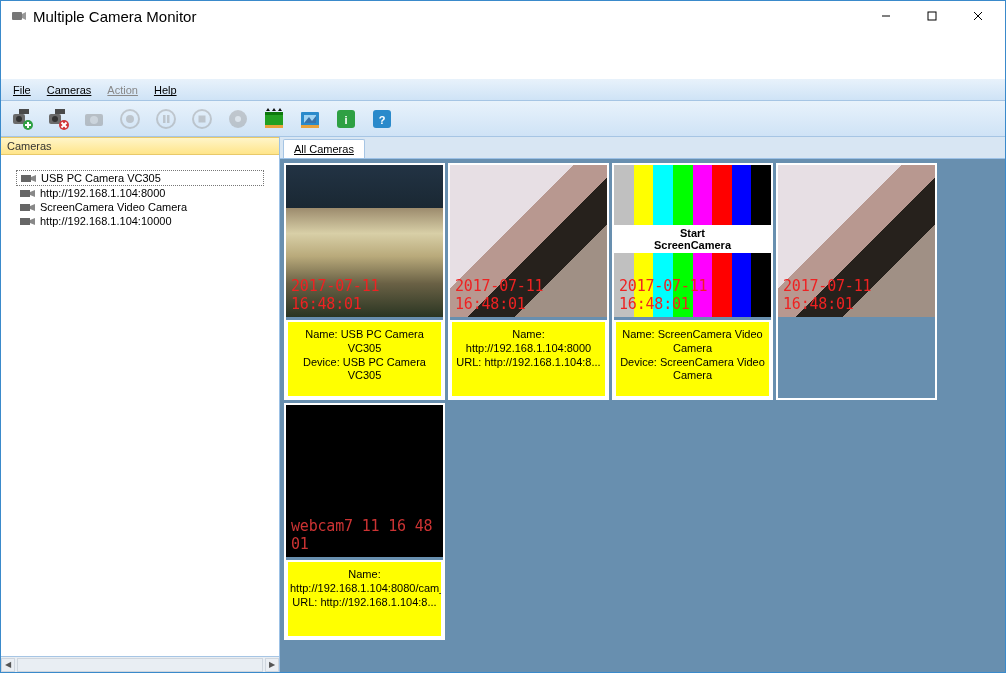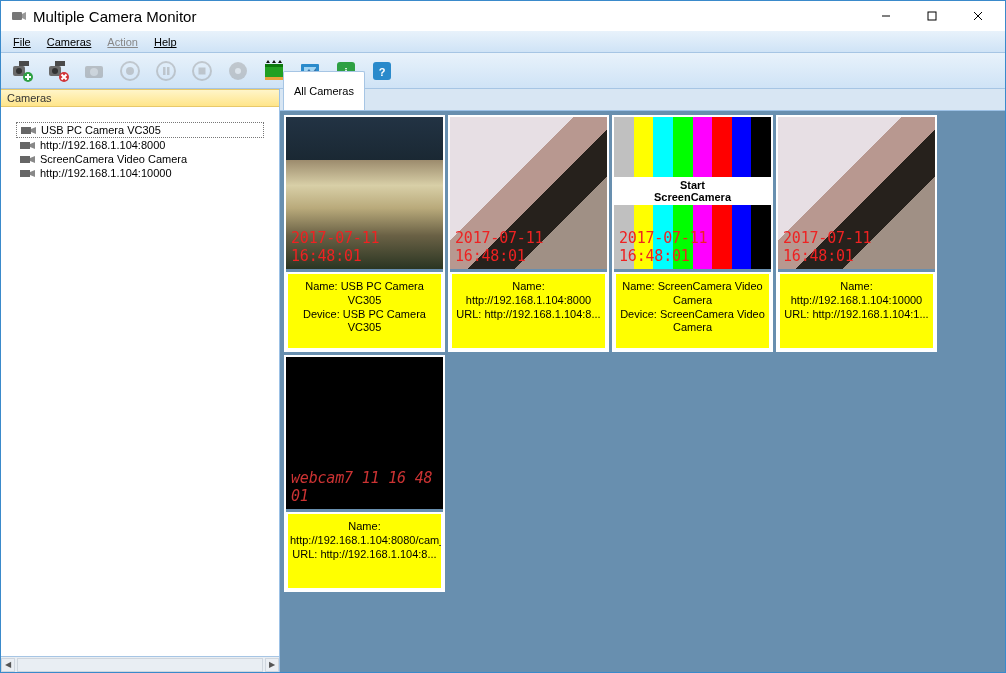--- a/index.html
+++ b/index.html
@@ -2,52 +2,52 @@
 <html><head>
 <meta charset="utf-8">
 <style>
   * { box-sizing: border-box; margin: 0; padding: 0; font-family: Tahoma, "Segoe UI", sans-serif; font-size: 11px; }
   body { background: #fff; overflow: hidden; }
   .window { width: 1006px; height: 673px; border: 1px solid #3a8acb; background: #fff; display: flex; flex-direction: column; }
   .titlebar { height: 30px; background: #fff; display: flex; align-items: center; padding: 0 4px; }
   .titlebar .appicon { width: 16px; height: 16px; margin: 0 6px; }
   .titlebar .title { flex: 1; font-size: 15px; color: #000; }
   .titlebar .winbtn { width: 46px; height: 30px; display: flex; align-items: center; justify-content: center; }
-  .menubar { height: 22px; background: linear-gradient(to bottom, #e8f2fb, #cfe3f6); display: flex; align-items: center; padding: 0 4px; border-bottom: 1px solid #a6c5e4; }
+  .menubar { height: 22px; background: linear-gradient(to bottom, #e8f2fb, #cfe3f6); display: flex; align-items: center; padding: 0 4px; border-bottom: 1px solid #a6c5e4; margin-top: 48px; }
   .menubar .menuitem { padding: 2px 8px; text-decoration: underline; text-decoration-skip-ink: none; color: #000; }
   .menubar .menuitem.disabled { color: #888; }
   .toolbar { height: 36px; background: linear-gradient(to bottom, #e8f2fb, #cfe3f6); display: flex; align-items: center; padding: 2px 4px; gap: 2px; border-bottom: 1px solid #a6c5e4; }
   .toolbar .tbtn { width: 34px; height: 30px; border: 1px solid transparent; border-radius: 3px; display: flex; align-items: center; justify-content: center; }
   .toolbar .tbtn.disabled svg { opacity: 0.45; filter: grayscale(1); }
   .body { flex: 1; display: flex; min-height: 0; }
   .sidebar { width: 279px; display: flex; flex-direction: column; border-right: 1px solid #9cc1e6; }
   .sidebar-hdr { background: linear-gradient(to bottom, #fff5c9, #ffe58a); color: #333; padding: 2px 6px; font-size: 11px; border-top: 1px solid #e8c96a; border-bottom: 1px solid #e8c96a; }
   .camlist { flex: 1; background: #fff; overflow: auto; padding: 15px; }
   .camrow { display: flex; align-items: center; gap: 4px; padding: 1px 4px; }
   .camrow.sel { background: #fff; border: 1px dotted #777; }
   .camrow .camicon { width: 16px; height: 11px; flex: 0 0 16px; }
   .splitter-h { height: 16px; background: #e9eef3; border-top: 1px solid #a6c5e4; display: flex; align-items: center; }
   .splitter-h .scroll { flex: 1; height: 14px; border: 1px solid #cfd6de; margin: 0 2px; display: flex; }
   .splitter-h .arrow { width: 14px; height: 14px; background: #eaeef3; border: 1px solid #cfd6de; display: flex; align-items: center; justify-content: center; font-size: 8px; color: #555; }
   .main { flex: 1; display: flex; flex-direction: column; background: #688faf; }
   .tabbar { height: 22px; padding-top: 2px; padding-left: 3px; background: #d8e6f3; display: flex; align-items: flex-end; border-bottom: 1px solid #9cc1e6; }
-  .tab { background: #fff; padding: 13px 10px; border: 1px solid #a6c5e4; border-bottom: none; border-radius: 2px 2px 0 0; }
+  .tab { background: #fff; padding: 3px 10px; border: 1px solid #a6c5e4; border-bottom: none; border-radius: 2px 2px 0 0; text-decoration: underline; }
   .grid { flex: 1; padding: 4px; overflow: auto; }
   .gridwrap { display: grid; grid-template-columns: repeat(4, 161px); gap: 3px; }
   .cell { display: flex; flex-direction: column; border: 2px solid #fff; width: 161px; }
   .preview { height: 152px; display:flex; align-items:flex-end; justify-content:flex-start; position: relative; }
   .stamp { color: #ee2222; font-size: 15px; padding: 2px 3px; position: absolute; bottom: 2px; left: 2px; font-family: monospace; letter-spacing: -0.2px; }
   .infobox { margin-top: 3px; background: #ffff00; border: 2px solid #fff; outline: none; padding: 6px 2px; text-align: center; font-size: 11px; line-height: 1.25; height: 78px; overflow: hidden; }
   .prev-kbd { background: linear-gradient(to bottom, #223344 0%, #1a2833 28%, #9b8a6c 28%, #d8cfa7 45%, #b9aa7b 60%, #6a6145 78%, #2a3522 100%); }
   .prev-person { background: linear-gradient(135deg, #e7dfe4 0 40%, #b89890 40% 55%, #26211c 55% 70%, #a09085 70% 100%); }
   .prev-bars { display: flex; flex-direction: column; align-items: stretch; justify-content: center; position: relative; }
   .bars { flex:1; display: flex; }
   .bars div { flex:1; }
   .barlabel { position: absolute; left:0; right:0; top: 60px; background: #fff; color:#000; text-align:center; font-weight:bold; font-size:11px; padding:2px 0; }
-  .prev-black { background: #000; font-style: italic; }
+  .prev-black { background: #000; }
   .prev-black .stamp { color: #cc3333; }
 </style>
 </head>
 <body>
 
 <div class="window">
 
   <div class="titlebar">
     <span class="appicon">
       <svg viewBox="0 0 16 16">
@@ -250,24 +250,20 @@
             <div class="infobox">
               <div>Name: ScreenCamera Video Camera</div>
               <div>Device: ScreenCamera Video Camera</div>
             </div>
           </div>
 
           <div class="cell">
             <div class="preview prev-person">
               <span class="stamp">2017-07-11 16:48:01</span>
             </div>
-            <div class="infobox">
-              <div>Name: http://192.168.1.104:10000</div>
-              <div>URL: http://192.168.1.104:1...</div>
-            </div>
           </div>
 
           <div class="cell">
             <div class="preview prev-black">
               <span class="stamp">webcam7 11 16 48 01</span>
             </div>
             <div class="infobox">
               <div>Name: http://192.168.1.104:8080/cam_1.jpg</div>
               <div>URL: http://192.168.1.104:8...</div>
             </div>

